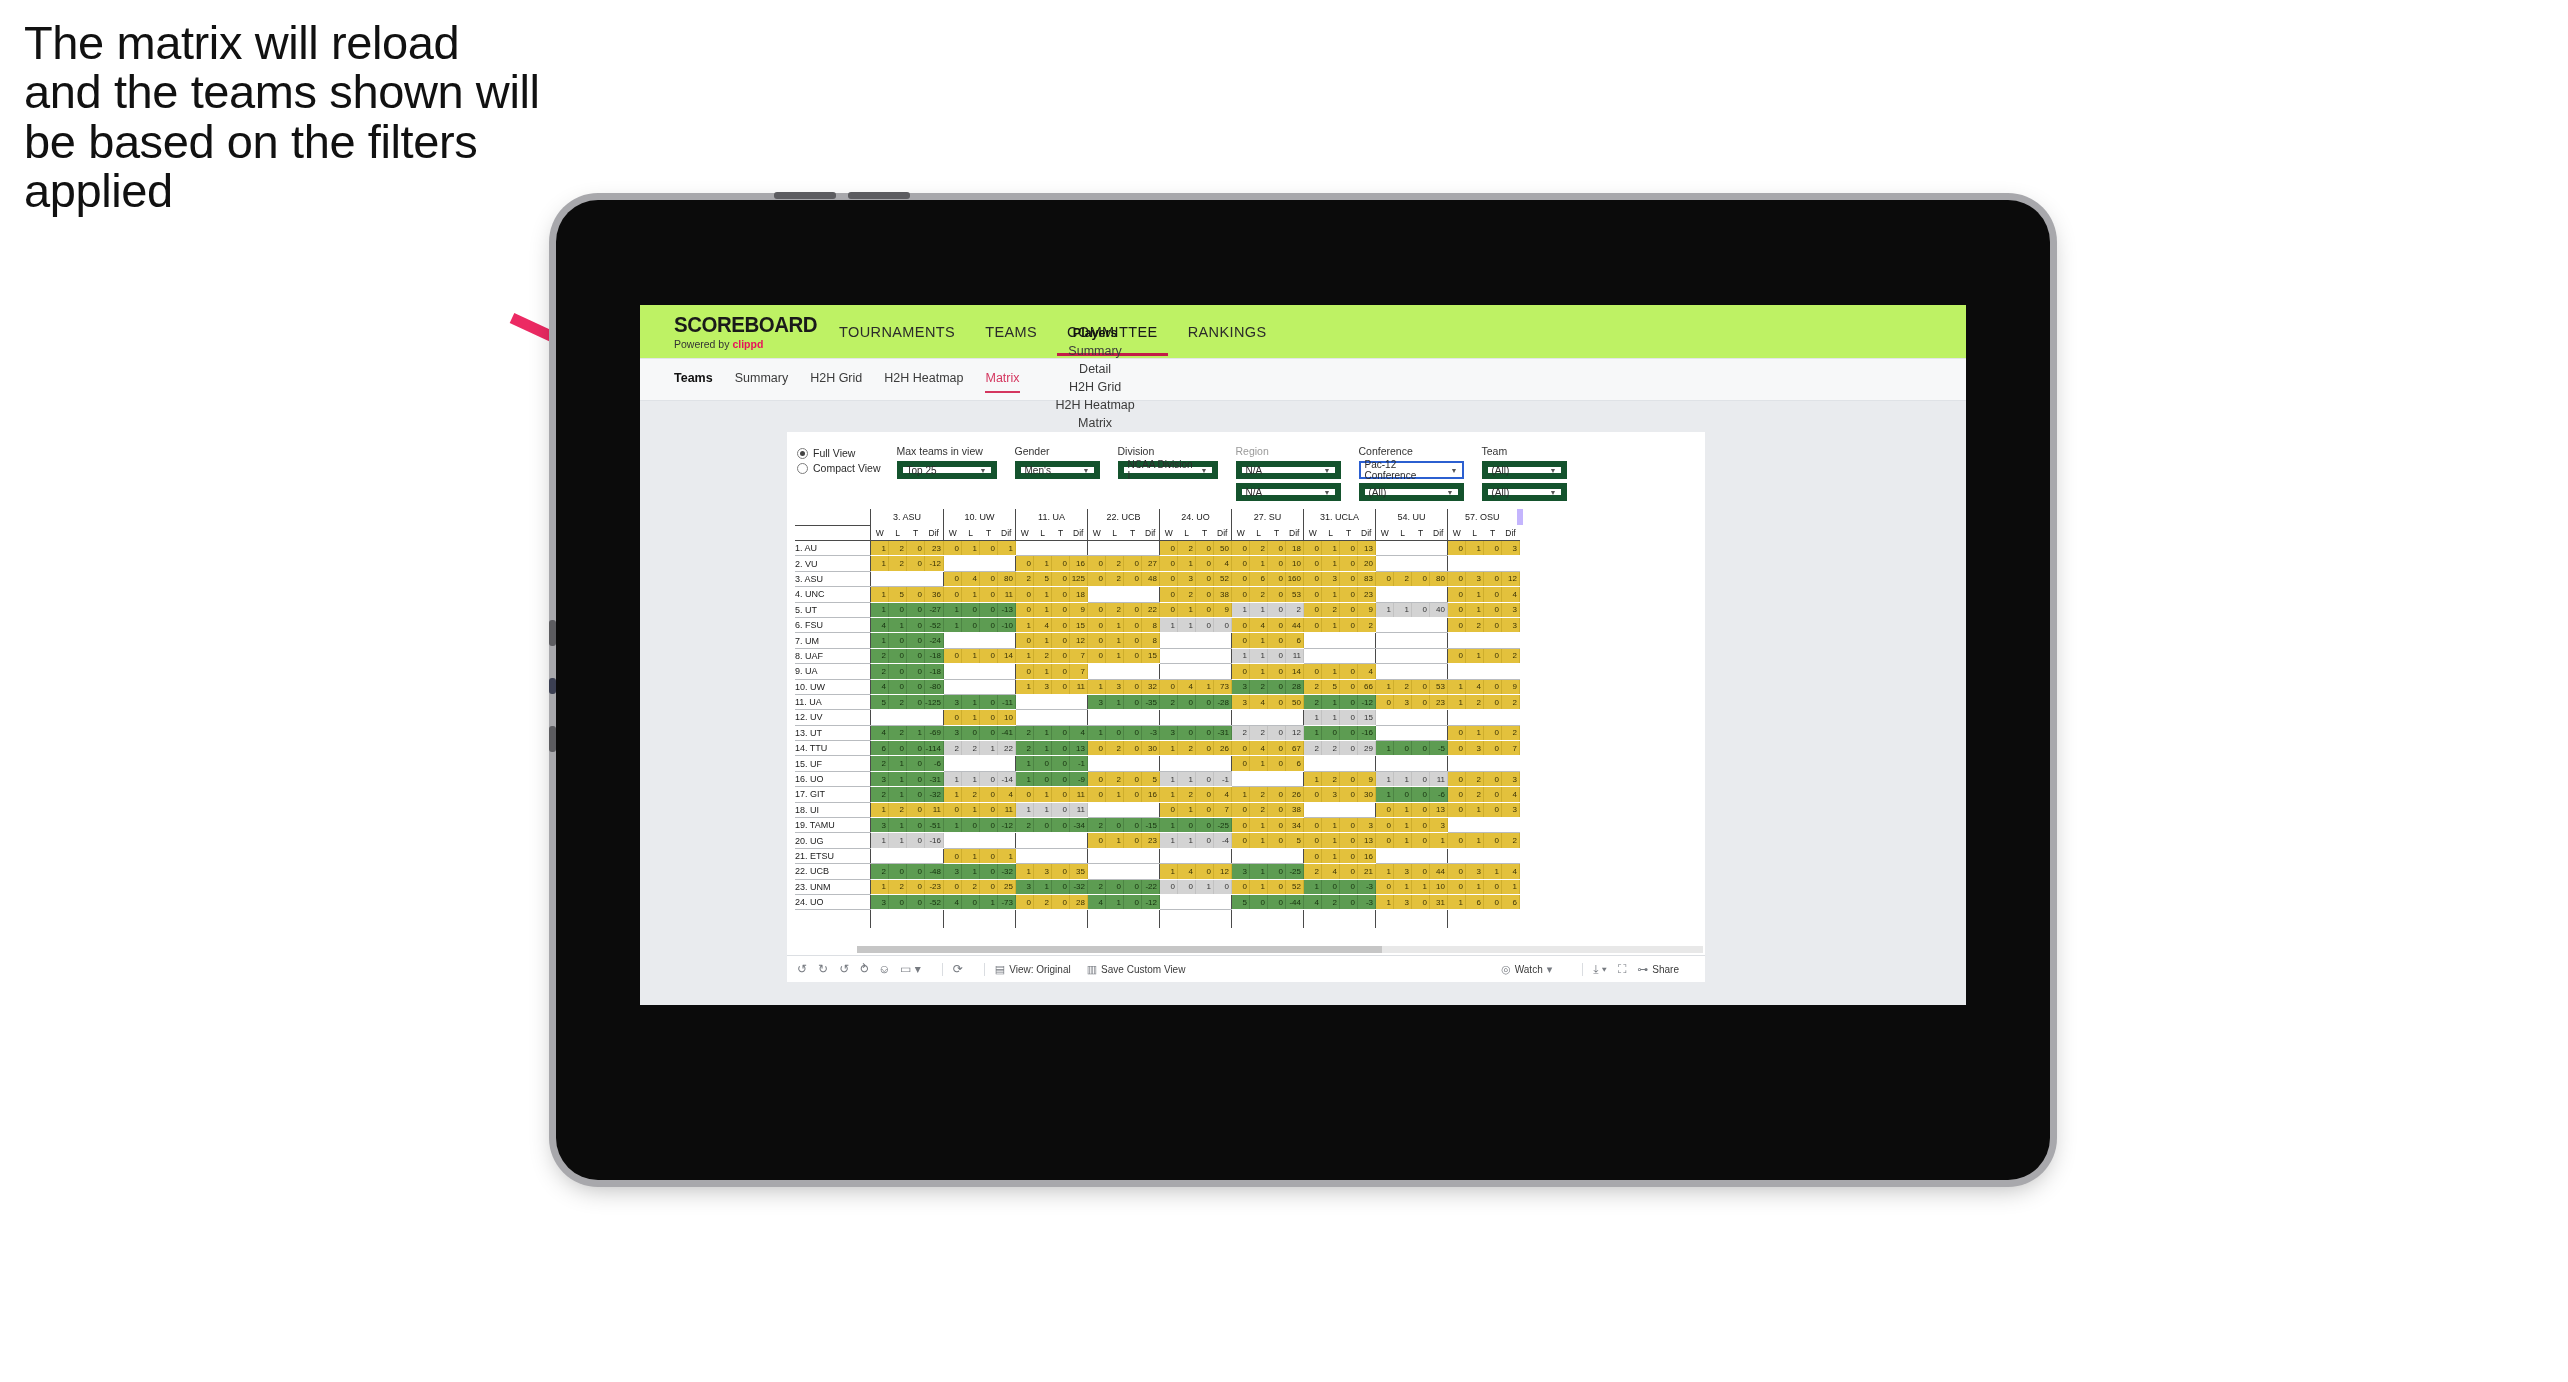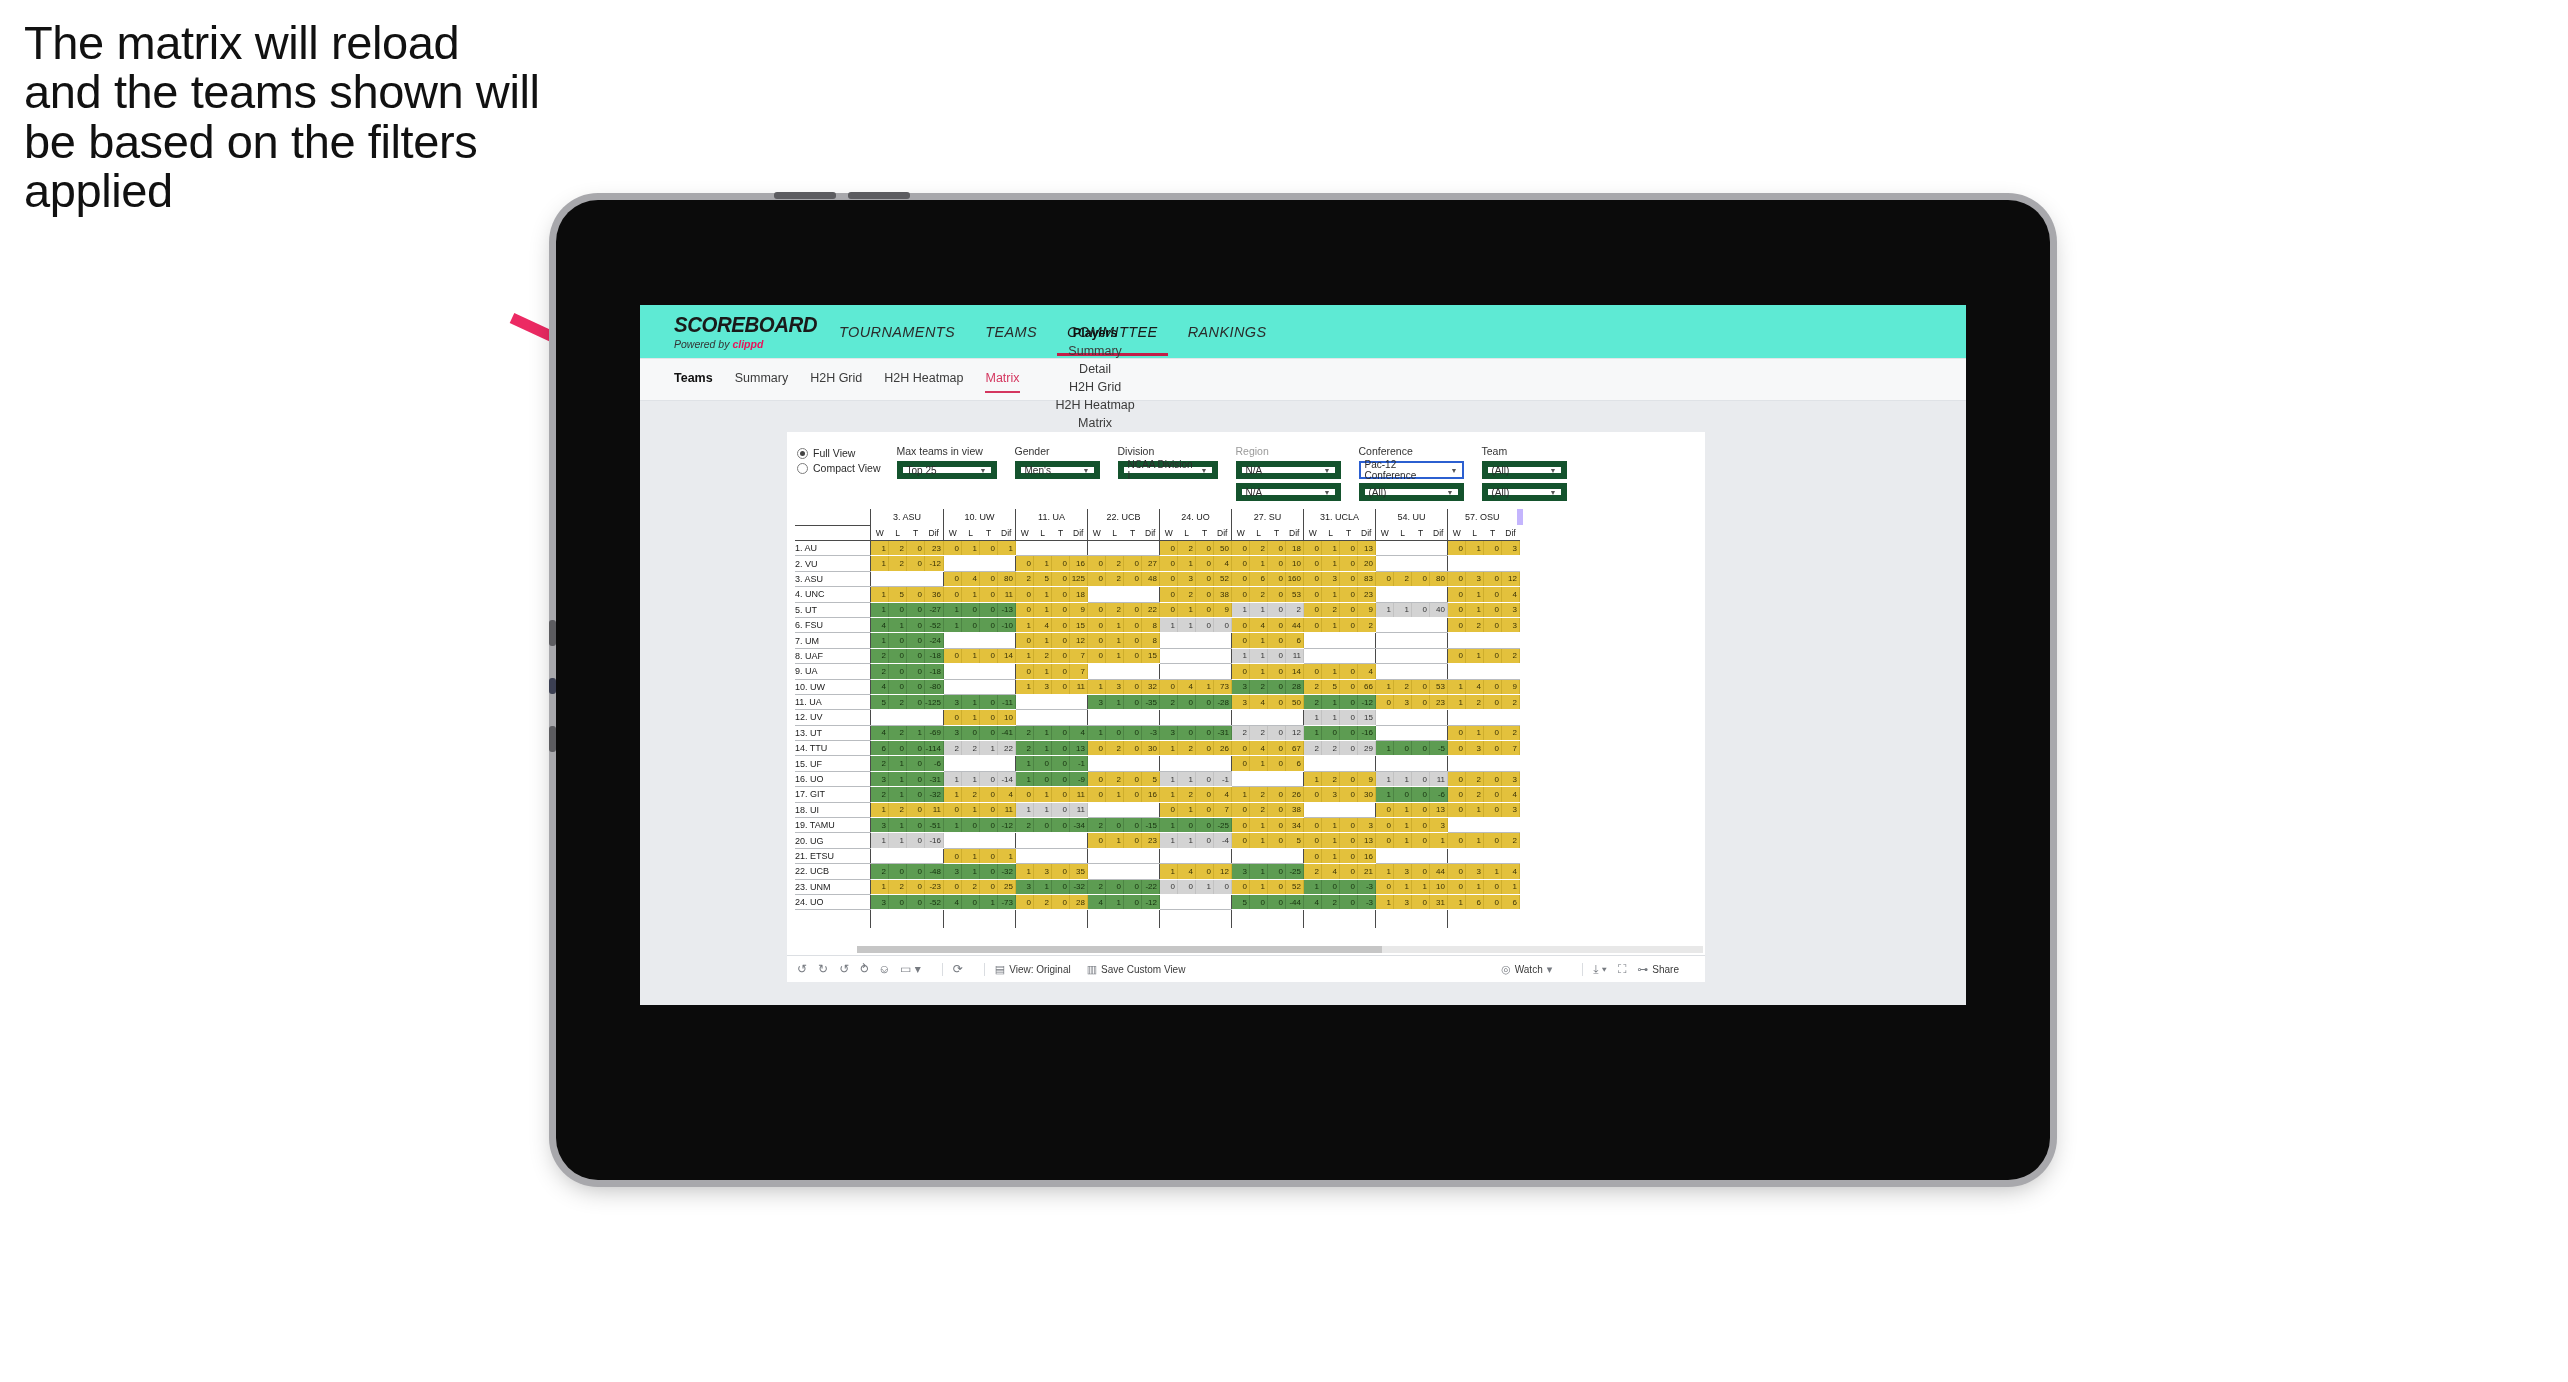--- a/index.html
+++ b/index.html
@@ -52,24 +52,23 @@
   #page{
     position:absolute;
     left:84px; top:105px;
     width:1326px; height:700px;
     background:#e9ebee;
     overflow:hidden;
   }
 
   
   #topnav{
-    height:53px;background:#5eead4;
+    height:53px;background:#bef264;
     display:flex;align-items:center;
     position:relative;
-    font-style:italic;
   }
   #brand{margin-left:34px;width:135px;}
   #brand .sb{
     font-size:22px;font-weight:700;letter-spacing:-0.5px;color:#1a1a1a;
     font-family:"Liberation Sans", sans-serif;line-height:1;
     transform:scaleX(0.93);transform-origin:left;
   }
   #brand .pb{font-size:10.5px;color:#333;margin-top:2px;}
   #brand .pb b{color:#e8145a;font-weight:700;}
   .topnav-item{

